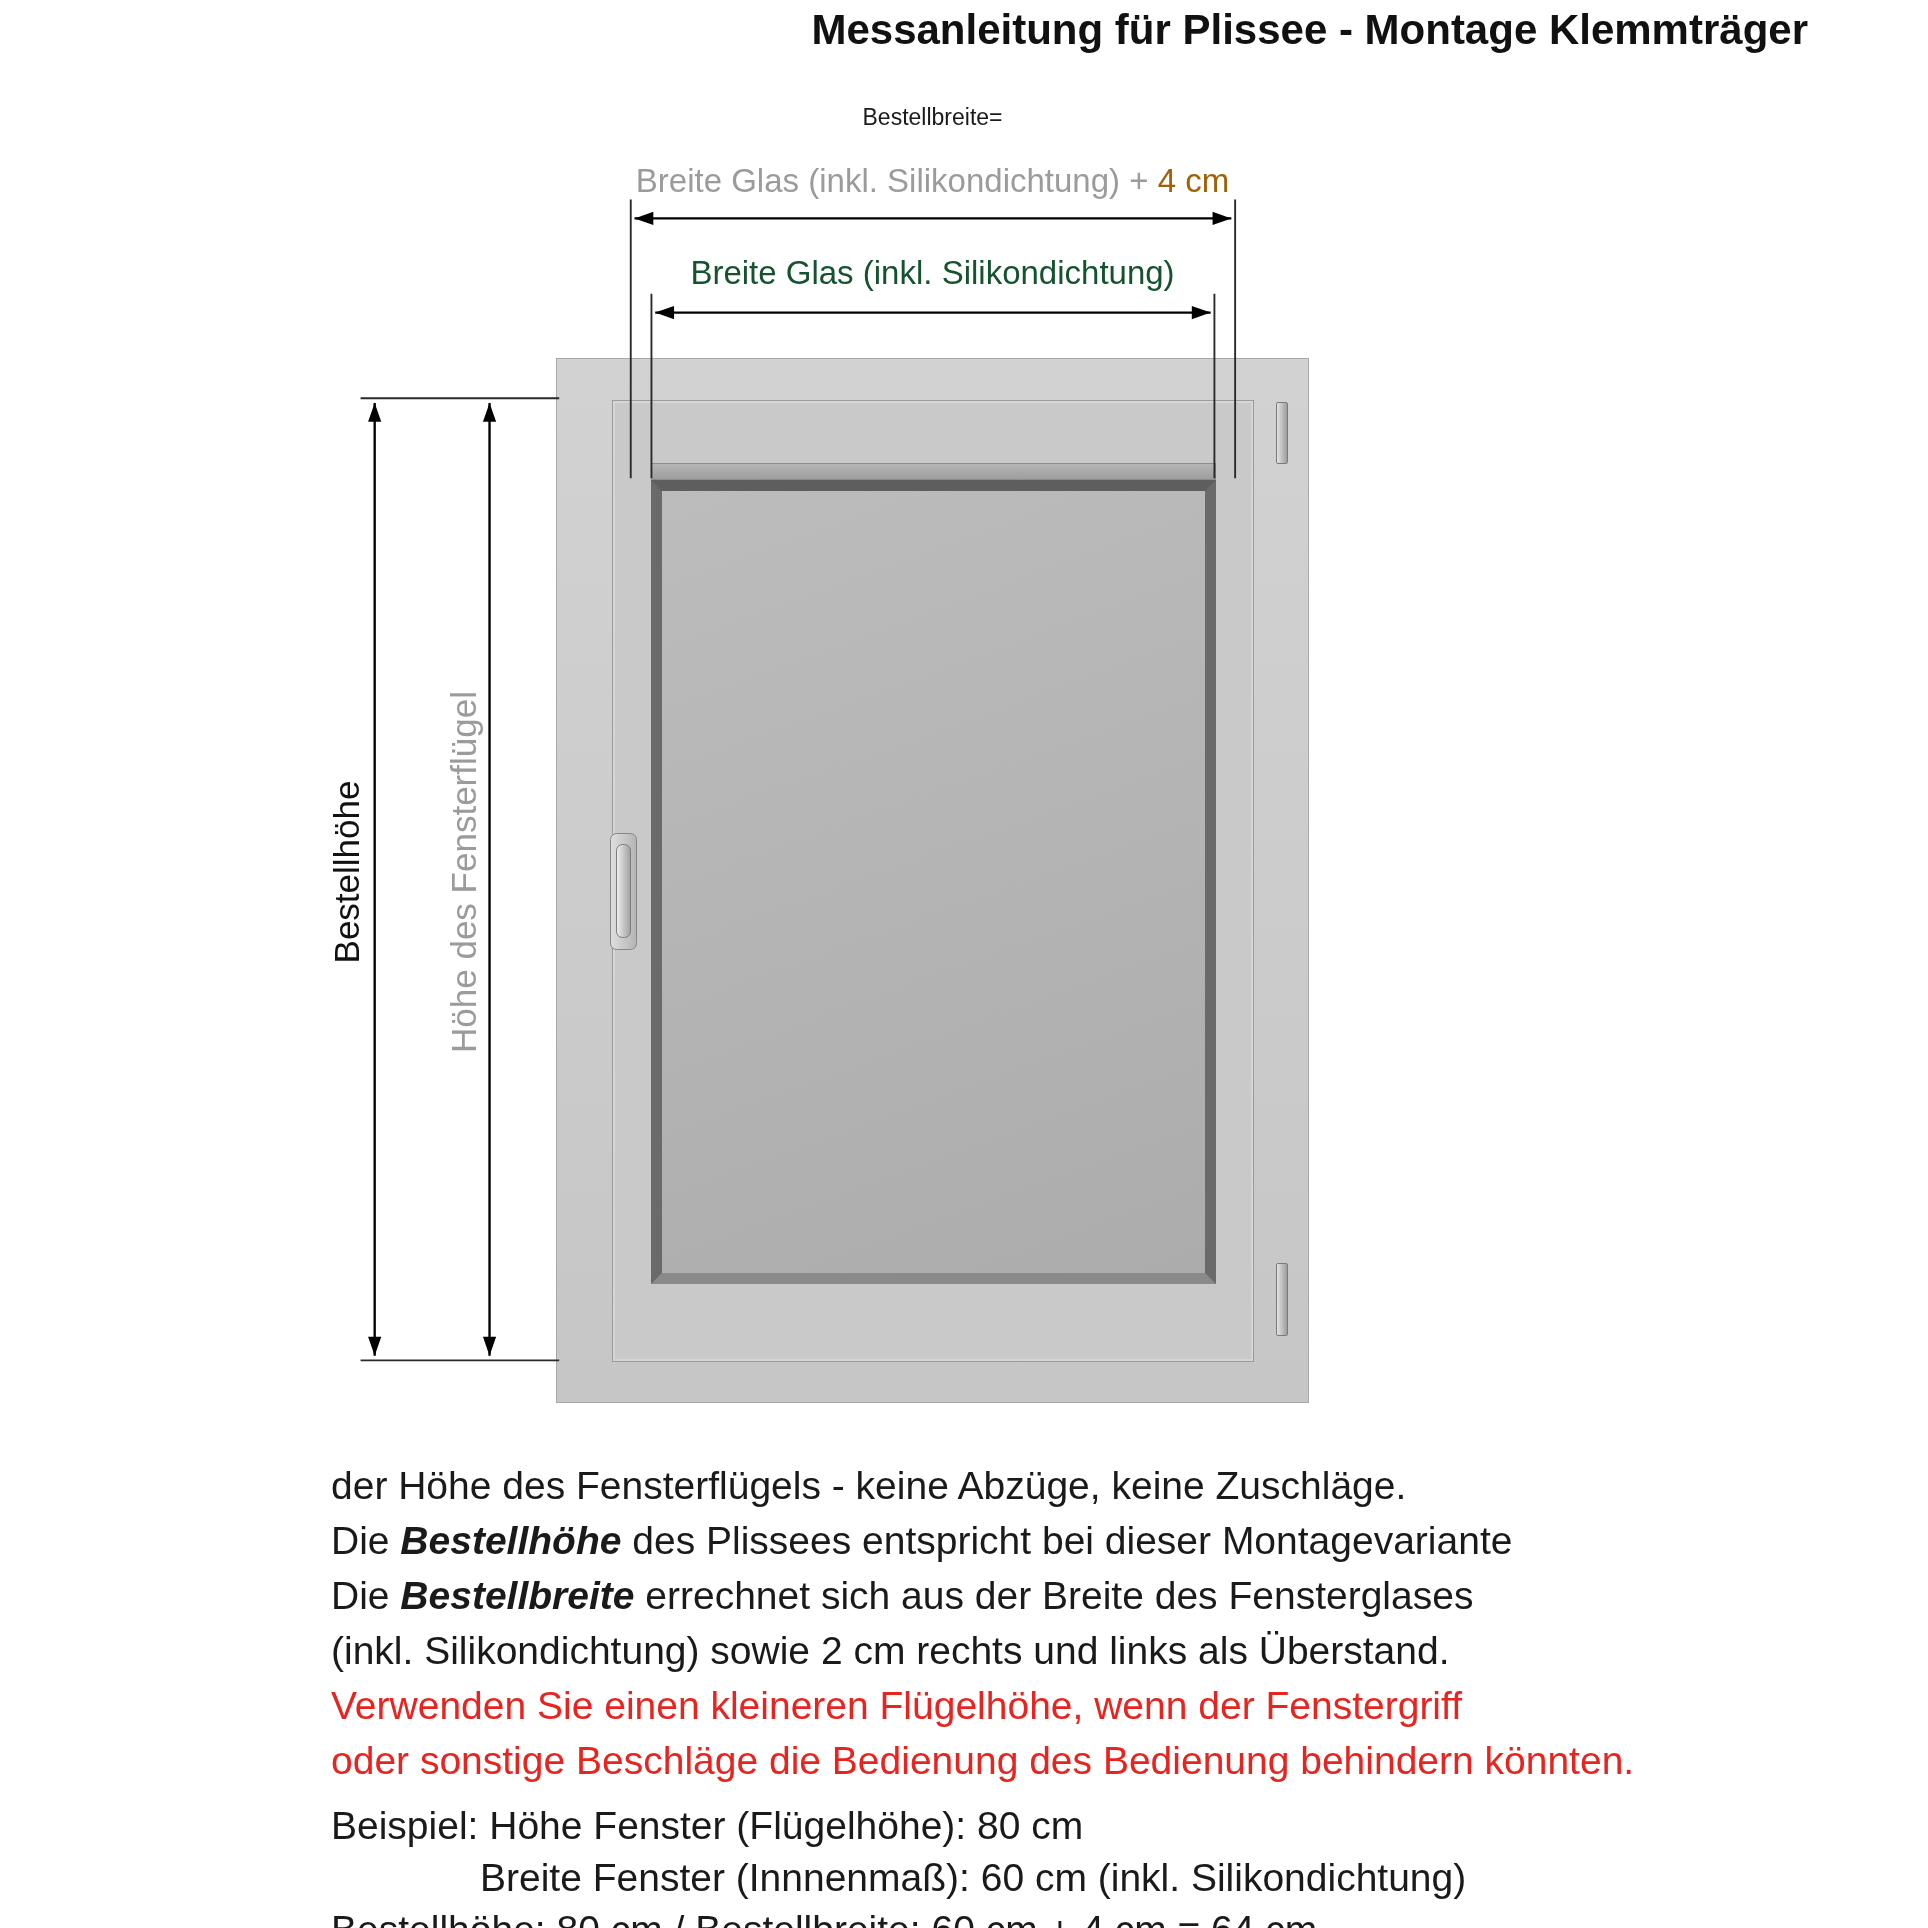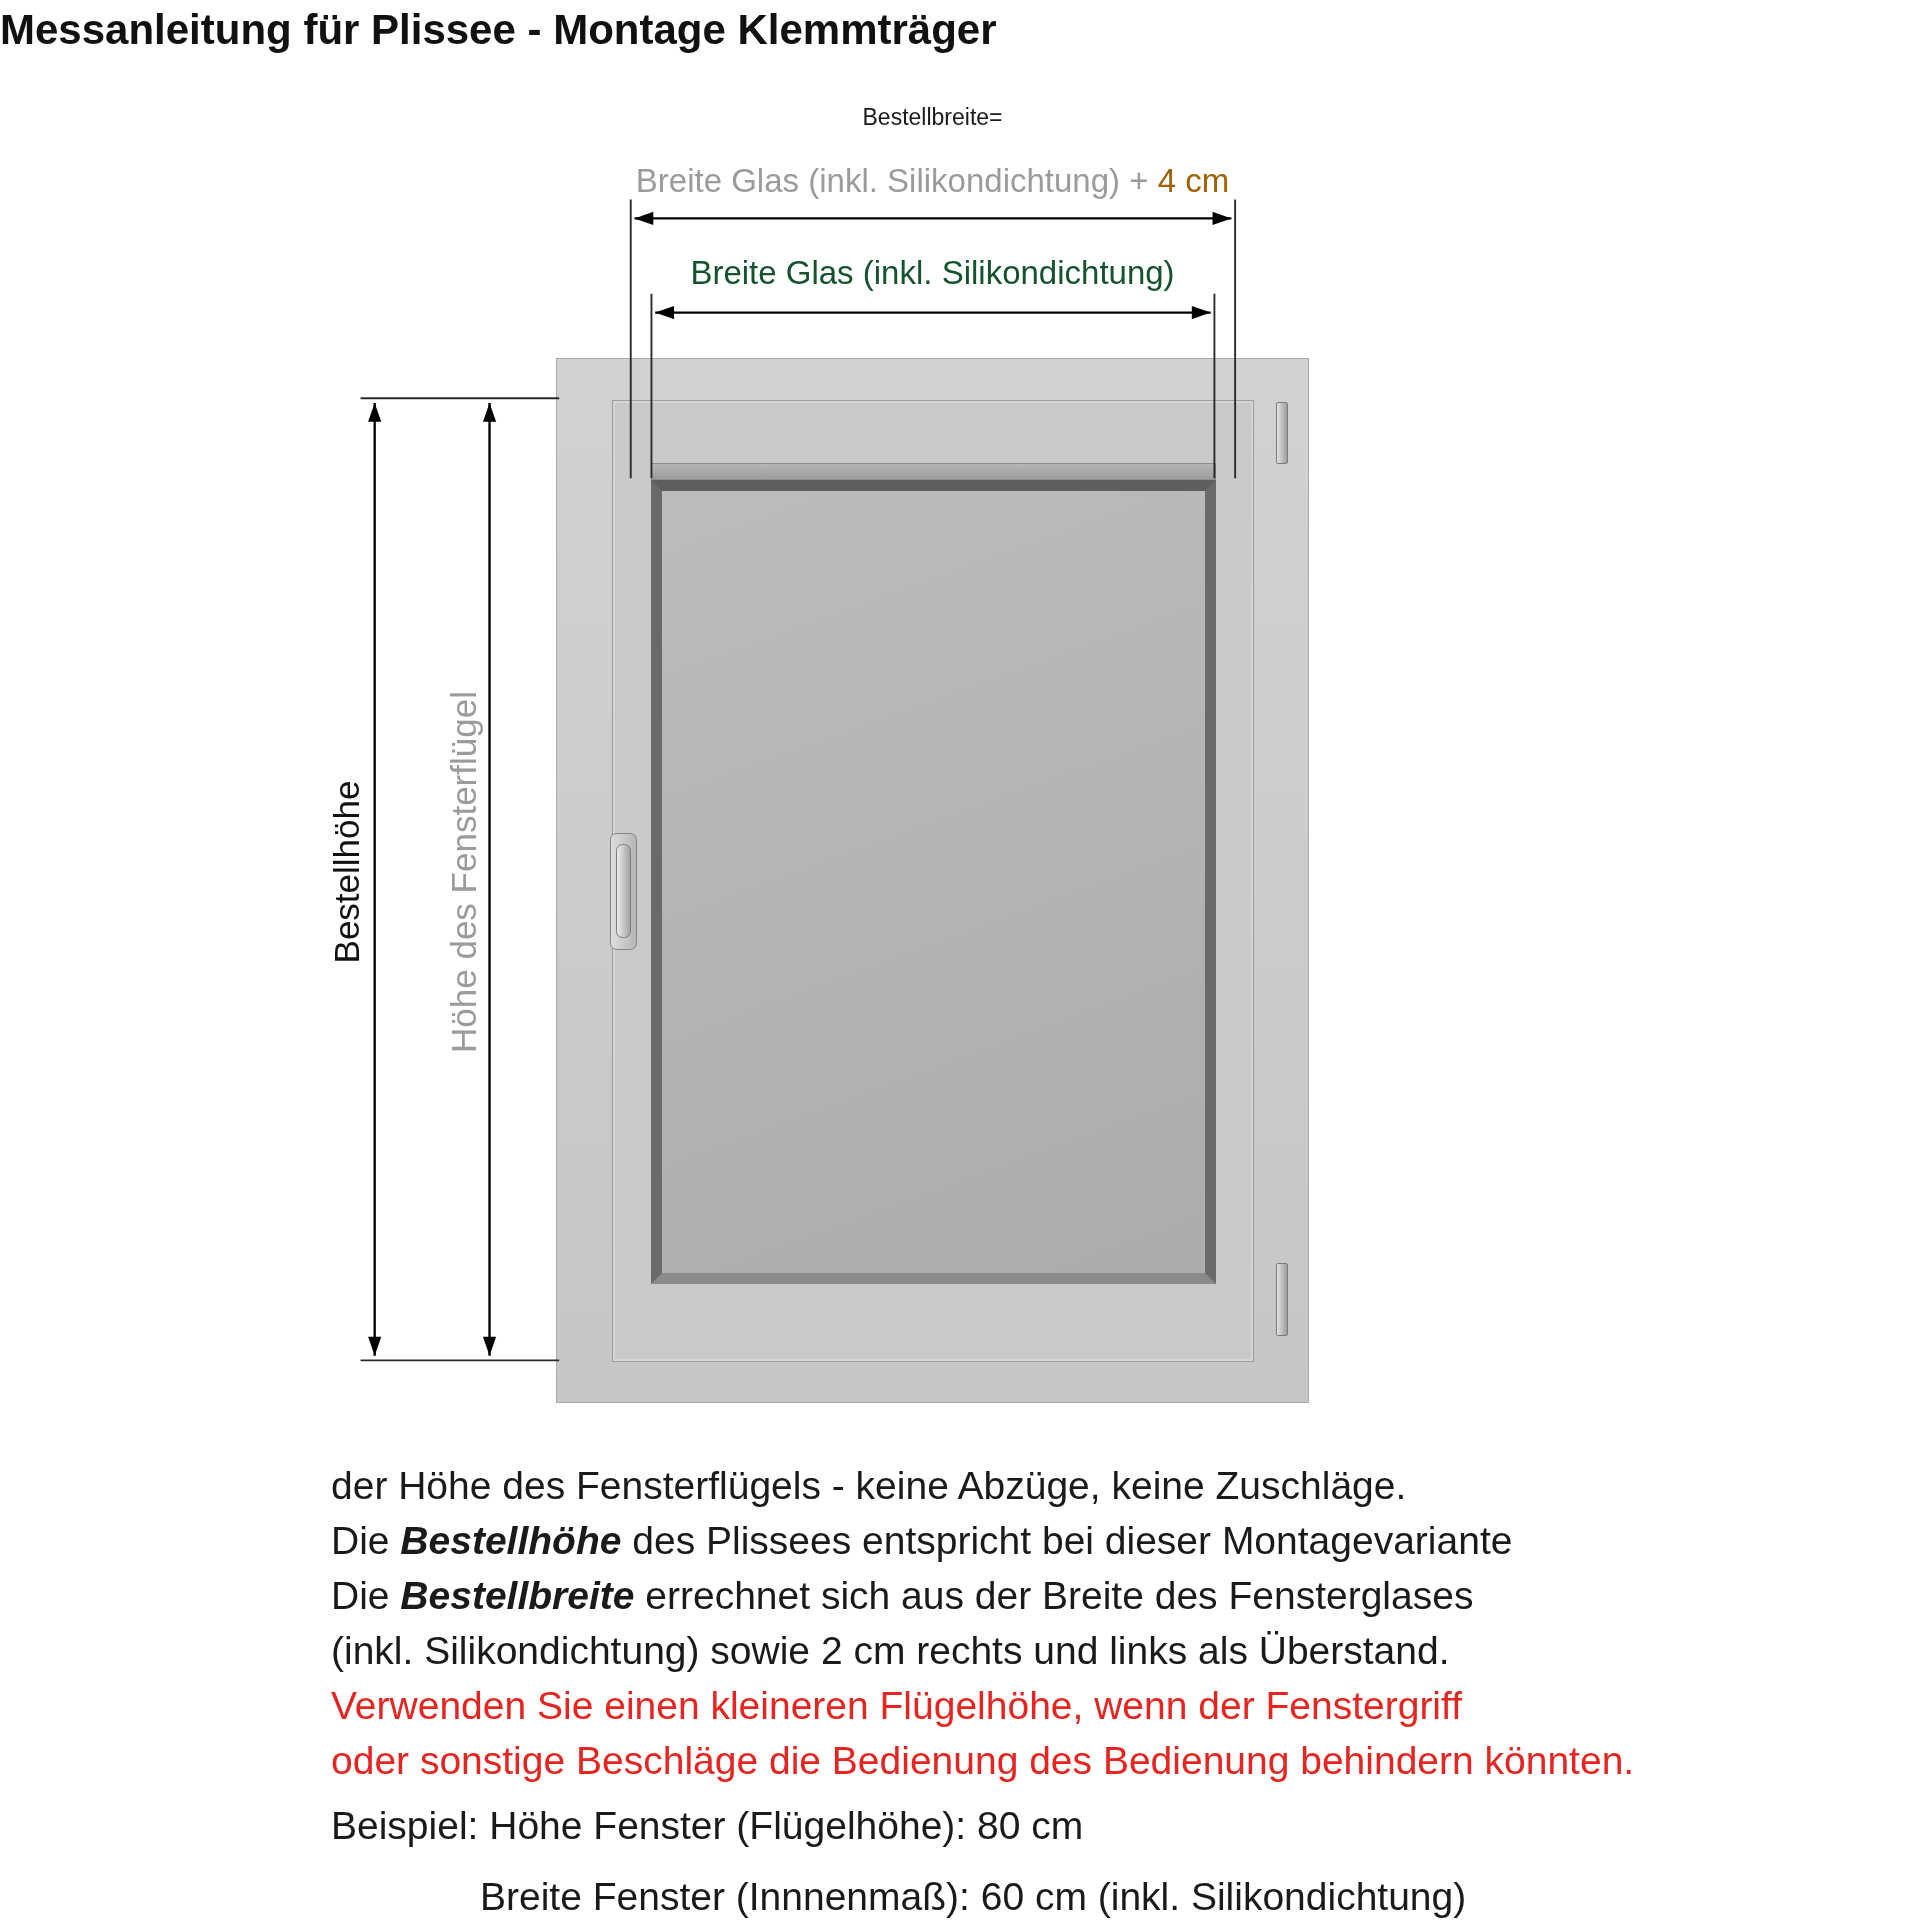--- a/index.html
+++ b/index.html
@@ -3,21 +3,21 @@
 <meta charset="utf-8">
 <style>
   html,body{margin:0;padding:0;background:#ffffff;}
   .page{
     position:relative;width:1928px;height:1928px;overflow:hidden;
     background:#ffffff;color:#1a1a1a;
     font-family:"Liberation Sans", sans-serif;
   }
   .title{
     position:absolute;top:5.6px;left:0;width:1808px;margin:0;
-    text-align:left;font-size:42px;font-weight:600;color:#111;
+    text-align:right;font-size:42px;font-weight:600;color:#111;
   }
   .hlabel{position:absolute;left:603px;width:659px;text-align:center;}
   .order-width{top:104px;font-size:23px;color:#1a1a1a;text-align:center;}
   .width-formula{top:162px;font-size:33px;}
   .glass-width{top:254px;font-size:33px;color:#14532d;}
   .gray{color:#9b9b9b;margin-top:45px;}
   .red{color:#a16207;}
   .vlabel{position:absolute;text-align:center;transform:rotate(-90deg);font-size:35px;white-space:nowrap;}
   .order-height{left:158px;top:852px;width:377px;color:#111;}
   .sash-height{left:228px;top:852px;width:471px;color:#9b9b9b;}
@@ -64,21 +64,21 @@
   
   .arrows{position:absolute;left:0;top:0;pointer-events:none;}
   .ext{stroke:#2a2a2a;stroke-width:2;}
   .dim{stroke:#000;stroke-width:2.5;}
 
   
   .text-block{position:absolute;left:331px;top:1458px;width:1337px;font-size:39px;line-height:55px;}
   .bi{font-weight:700;font-style:italic;}
   .warn{color:#e62420;}
   .example-block{position:absolute;left:331px;top:1800px;width:1412px;font-size:39px;line-height:52px;}
-  .indent{padding-left:149px;margin-top:19px;}
+  .indent{padding-left:149px;}
 </style>
 </head>
 <body>
 
 <div class="page">
 
   <h1 class="title">Messanleitung für Plissee - Montage Klemmträger</h1>
 
   <div class="hlabel order-width">Bestellbreite=</div>
 

